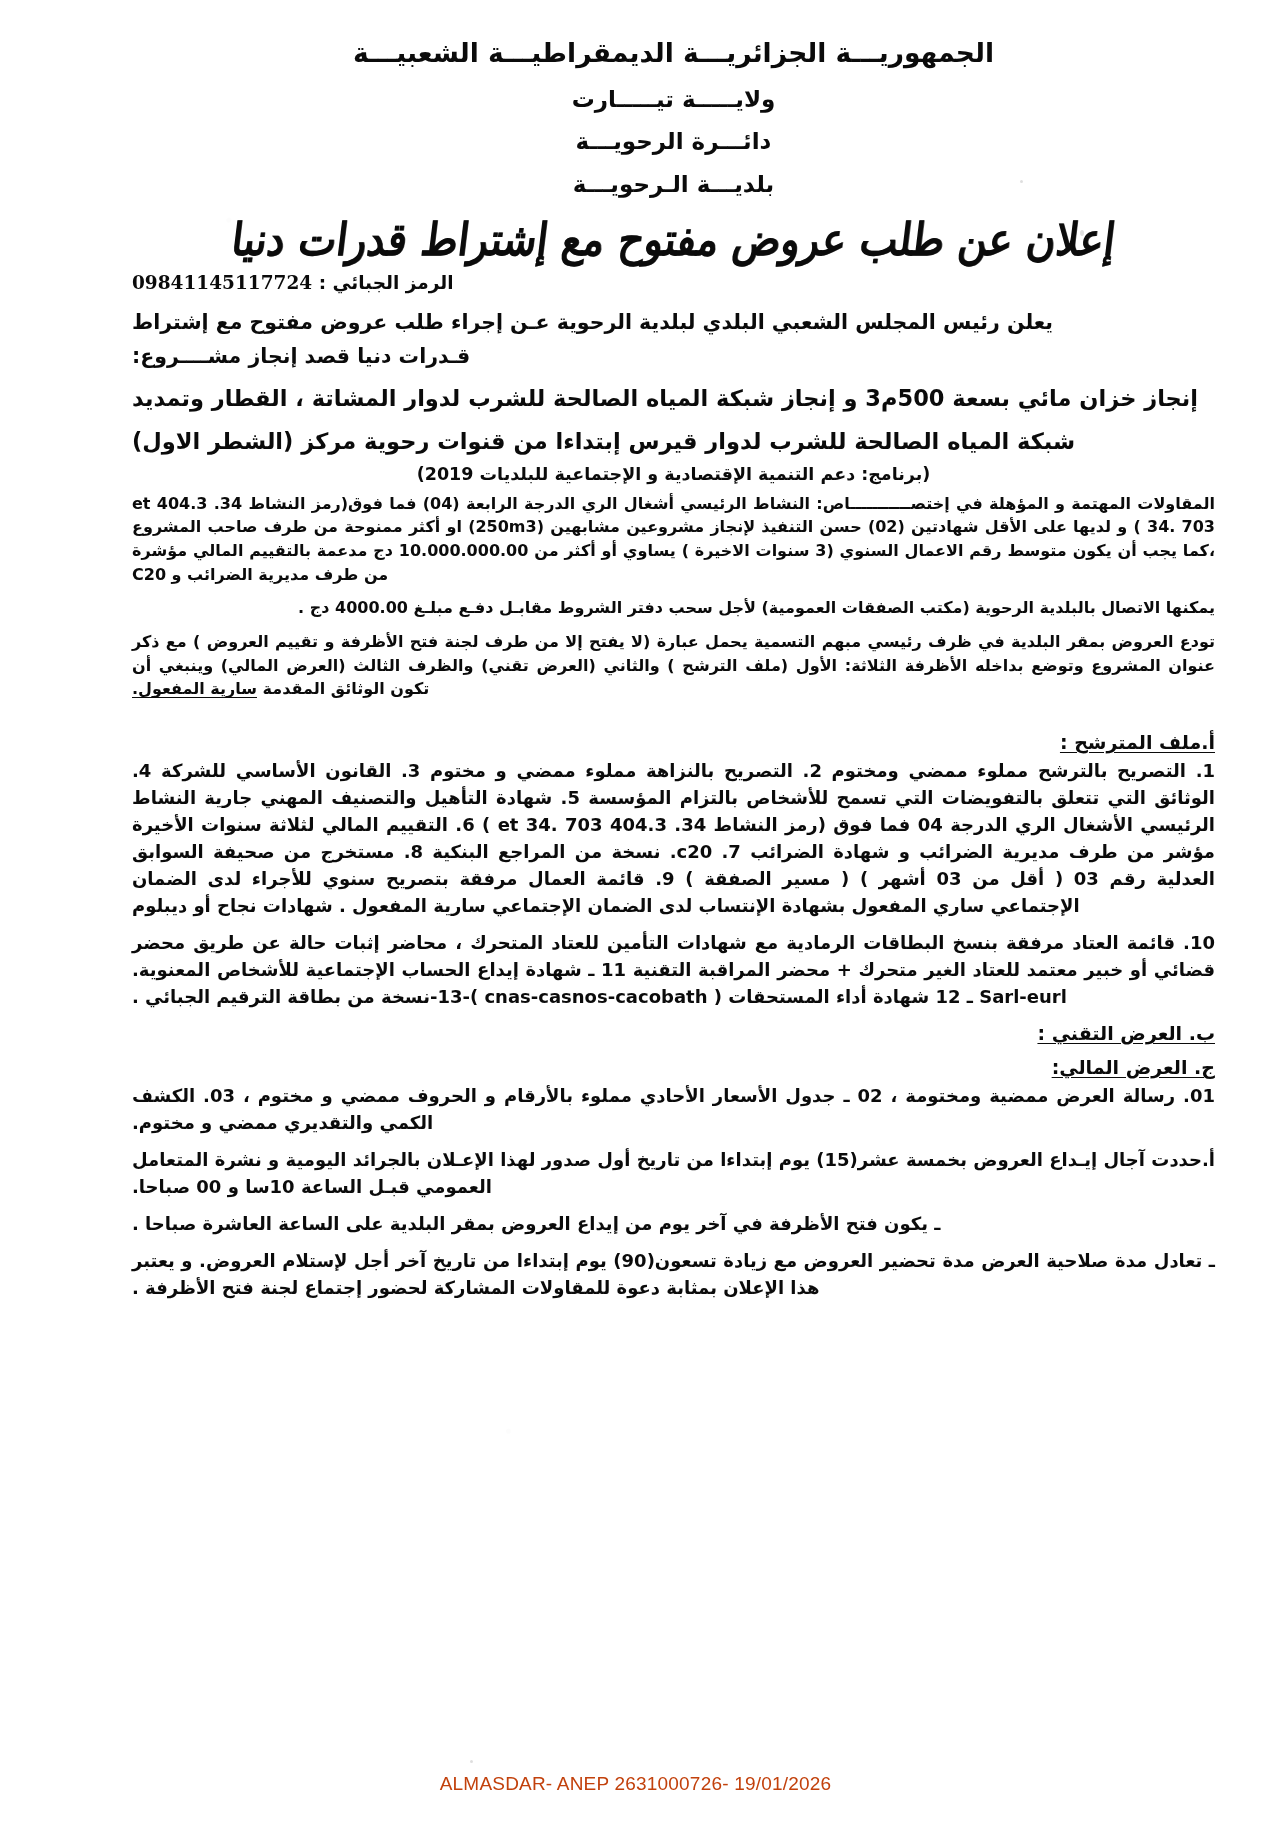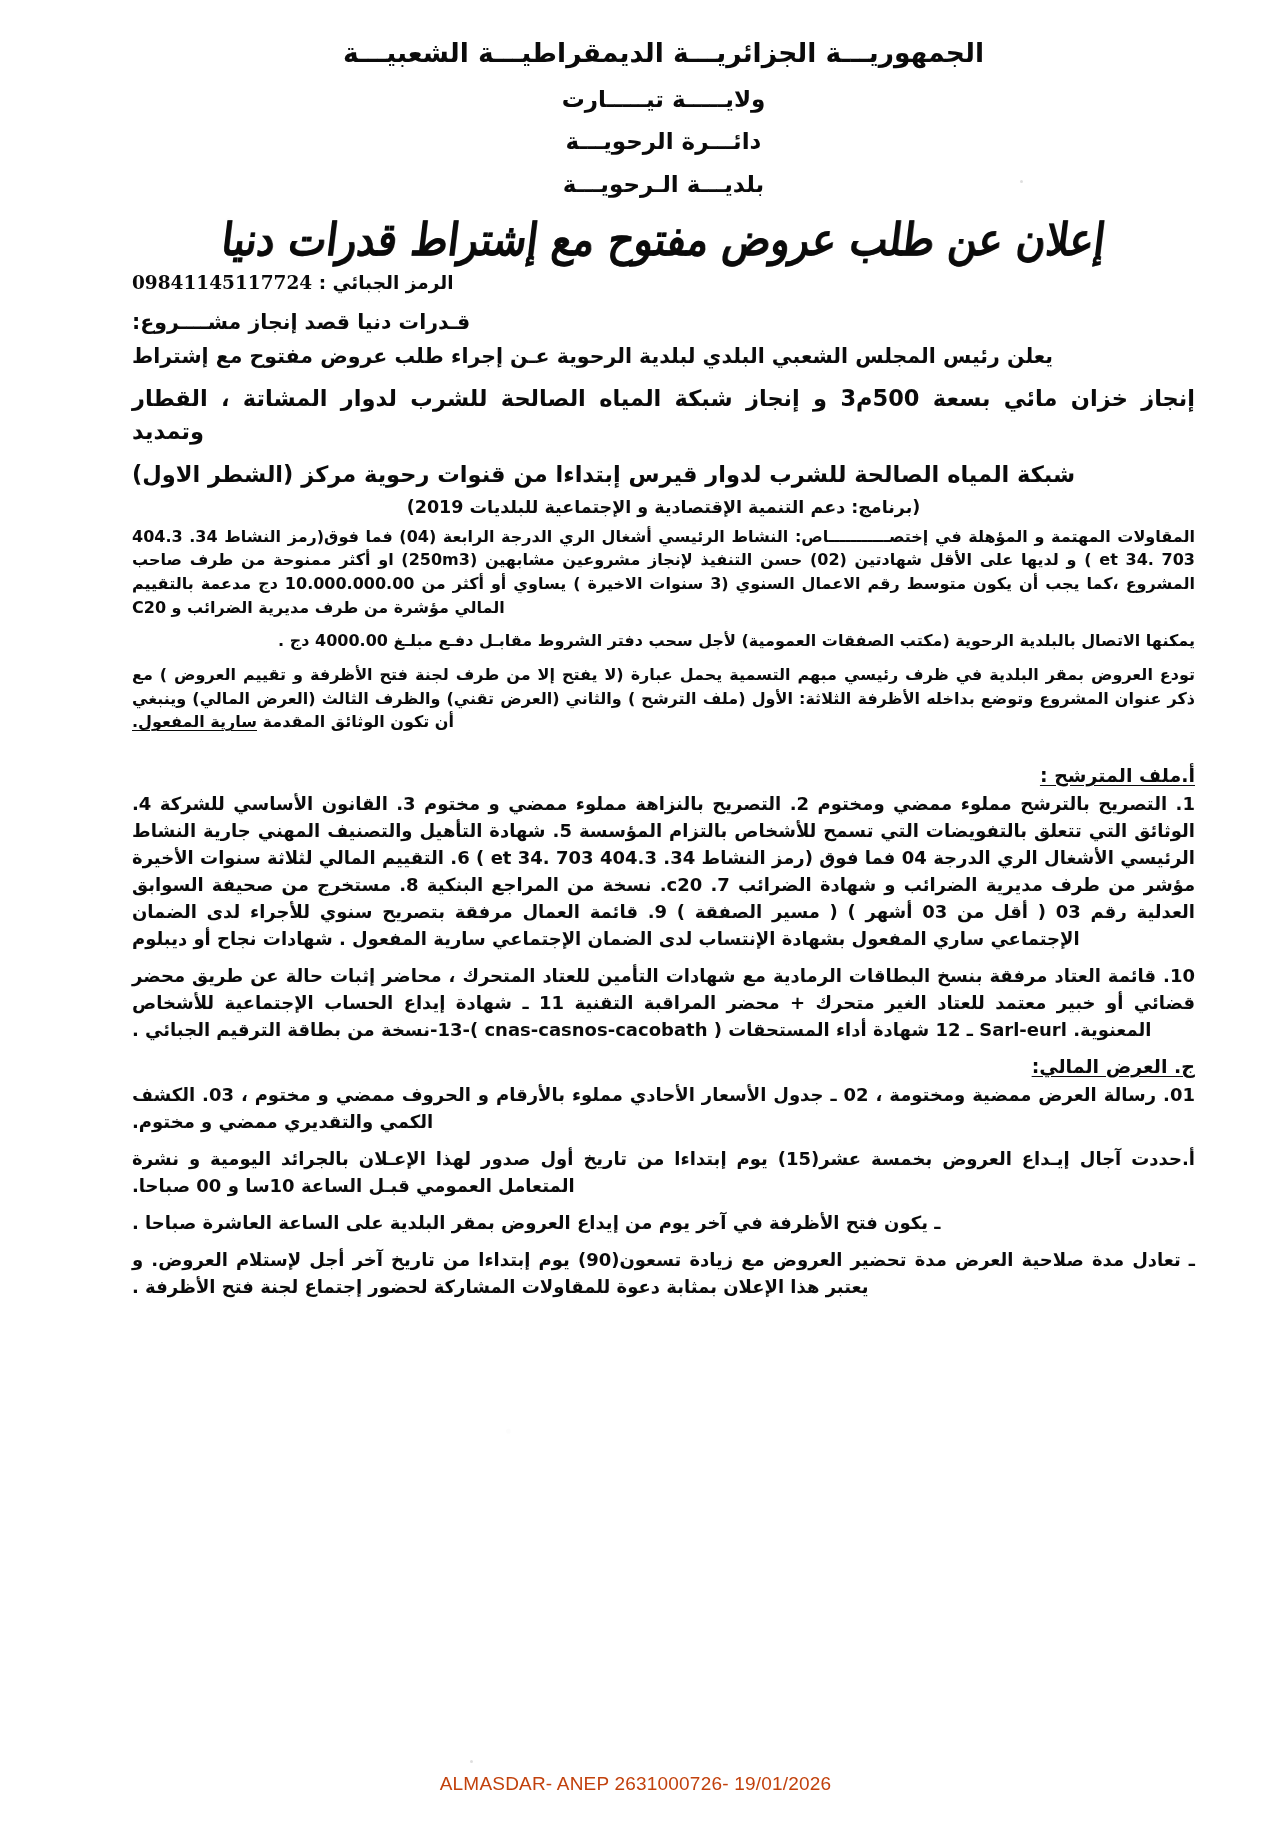--- a/index.html
+++ b/index.html
@@ -27,21 +27,21 @@
     position: absolute;
     top: 0; left: 0; right: 0; bottom: 0;
     background:
       radial-gradient(circle at 18% 12%, rgba(0,0,0,0.012) 0 2px, transparent 3px),
       radial-gradient(circle at 72% 44%, rgba(0,0,0,0.012) 0 2px, transparent 3px),
       radial-gradient(circle at 40% 78%, rgba(0,0,0,0.01) 0 2px, transparent 3px),
       #ffffff;
   }
   .content {
     position: relative;
-    padding: 34px 76px 0 132px;
+    padding: 34px 56px 0 132px;
   }
   
   .hdr {
     text-align: center;
     font-weight: 700;
     line-height: 1.42;
     letter-spacing: 0px;
   }
   .hdr .l1 {
     font-size: 26.5px;
@@ -171,39 +171,40 @@
       <div class="l4">بلديـــة الـرحويـــة</div>
     </div>
 
     <div class="main-title">إعلان عن طلب عروض مفتوح مع إشتراط قدرات دنيا</div>
 
     <div class="tax-line">
       <span>الرمز الجبائي :</span>
       <span class="num">09841145117724</span>
     </div>
 
+    <p class="intro">يعلن رئيس المجلس الشعبي البلدي لبلدية الرحوية عـن إجراء طلب عروض مفتوح مع إشتراط</p>
     <p class="intro rt">قـدرات دنيا قصد إنجاز مشــــروع:</p>
-    <p class="intro">يعلن رئيس المجلس الشعبي البلدي لبلدية الرحوية عـن إجراء طلب عروض مفتوح مع إشتراط</p>
 
     <p class="project">إنجاز خزان مائي بسعة 500م3 و إنجاز شبكة المياه الصالحة للشرب لدوار المشاتة ، القطار وتمديد</p>
     <p class="project rt">شبكة المياه الصالحة للشرب لدوار قيرس إبتداءا من قنوات رحوية مركز (الشطر الاول)</p>
     <p class="program">(برنامج: دعم التنمية الإقتصادية و الإجتماعية للبلديات 2019)</p>
 
     <p class="small">المقاولات المهتمة و المؤهلة في إختصـــــــــــاص: النشاط الرئيسي أشغال الري الدرجة الرابعة (04) فما فوق(رمز النشاط 34. 404.3 et 34. 703 ) و لديها على الأقل شهادتين (02) حسن التنفيذ لإنجاز مشروعين مشابهين (250m3) او أكثر ممنوحة من طرف صاحب المشروع ،كما يجب أن يكون متوسط رقم الاعمال السنوي (3 سنوات الاخيرة ) يساوي أو أكثر من 10.000.000.00 دج مدعمة بالتقييم المالي مؤشرة من طرف مديرية الضرائب و C20</p>
     <div class="gap-s"></div>
     <p class="small rt">يمكنها الاتصال بالبلدية الرحوية (مكتب الصفقات العمومية) لأجل سحب دفتر الشروط مقابـل دفـع مبلـغ 4000.00 دج .</p>
     <div class="gap-s"></div>
     <p class="small"><span>تودع العروض بمقر البلدية في ظرف رئيسي مبهم التسمية يحمل عبارة (لا يفتح إلا من طرف لجنة فتح الأظرفة و تقييم العروض ) مع ذكر عنوان المشروع وتوضع بداخله الأظرفة الثلاثة: الأول (ملف الترشح ) والثاني (العرض تقني) والظرف الثالث (العرض المالي) وينبغي أن تكون الوثائق المقدمة</span> <span class="underline">سارية المفعول.</span></p>
 
     <div class="gap-m"></div>
     <div class="section-head">أ.ملف المترشح :</div>
     <p class="block">1. التصريح بالترشح مملوء ممضي ومختوم 2. التصريح بالنزاهة مملوء ممضي و مختوم 3. القانون الأساسي للشركة 4. الوثائق التي تتعلق بالتفويضات التي تسمح للأشخاص بالتزام المؤسسة 5. شهادة التأهيل والتصنيف المهني جارية النشاط الرئيسي الأشغال الري الدرجة 04 فما فوق (رمز النشاط 34. 404.3 et 34. 703 ) 6. التقييم المالي لثلاثة سنوات الأخيرة مؤشر من طرف مديرية الضرائب و شهادة الضرائب c20 .7. نسخة من المراجع البنكية 8. مستخرج من صحيفة السوابق العدلية رقم 03 ( أقل من 03 أشهر ) ( مسير الصفقة ) 9. قائمة العمال مرفقة بتصريح سنوي للأجراء لدى الضمان الإجتماعي ساري المفعول بشهادة الإنتساب لدى الضمان الإجتماعي سارية المفعول . شهادات نجاح أو ديبلوم</p>
     <div class="gap-s"></div>
     <p class="block">10. قائمة العتاد مرفقة بنسخ البطاقات الرمادية مع شهادات التأمين للعتاد المتحرك ، محاضر إثبات حالة عن طريق محضر قضائي أو خبير معتمد للعتاد الغير متحرك + محضر المراقبة التقنية 11 ـ شهادة إيداع الحساب الإجتماعية للأشخاص المعنوية. Sarl-eurl ـ 12 شهادة أداء المستحقات ( cnas-casnos-cacobath )-13-نسخة من بطاقة الترقيم الجبائي .</p>
 
+    <div class="section-head">ب. العرض التقني :</div>
 
     <div class="section-head">ج. العرض المالي:</div>
     <p class="block">01. رسالة العرض ممضية ومختومة ، 02 ـ جدول الأسعار الأحادي مملوء بالأرقام و الحروف ممضي و مختوم ، 03. الكشف الكمي والتقديري ممضي و مختوم.</p>
 
     <div class="gap-s"></div>
     <p class="block">أ.حددت آجال إيـداع العروض بخمسة عشر(15) يوم إبتداءا من تاريخ أول صدور لهذا الإعـلان بالجرائد اليومية و نشرة المتعامل العمومي قبـل الساعة 10سا و 00 صباحا.</p>
     <div class="gap-s"></div>
     <p class="block rt">ـ يكون فتح الأظرفة في آخر يوم من إيداع العروض بمقر البلدية على الساعة العاشرة صباحا .</p>
     <div class="gap-s"></div>
     <p class="block">ـ تعادل مدة صلاحية العرض مدة تحضير العروض مع زيادة تسعون(90) يوم إبتداءا من تاريخ آخر أجل لإستلام العروض. و يعتبر هذا الإعلان بمثابة دعوة للمقاولات المشاركة لحضور إجتماع لجنة فتح الأظرفة .</p>

